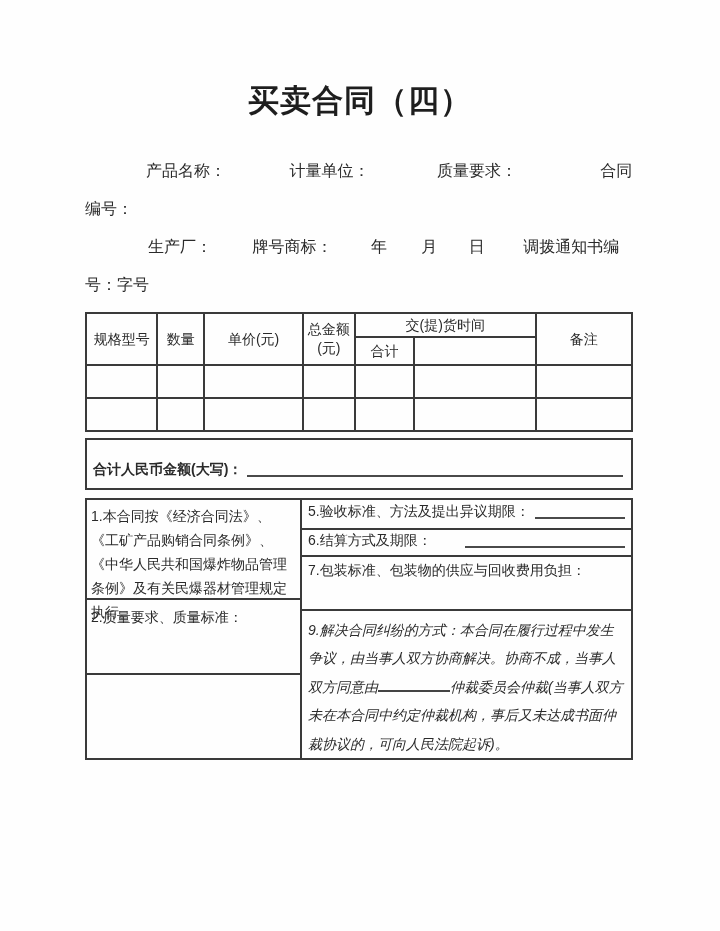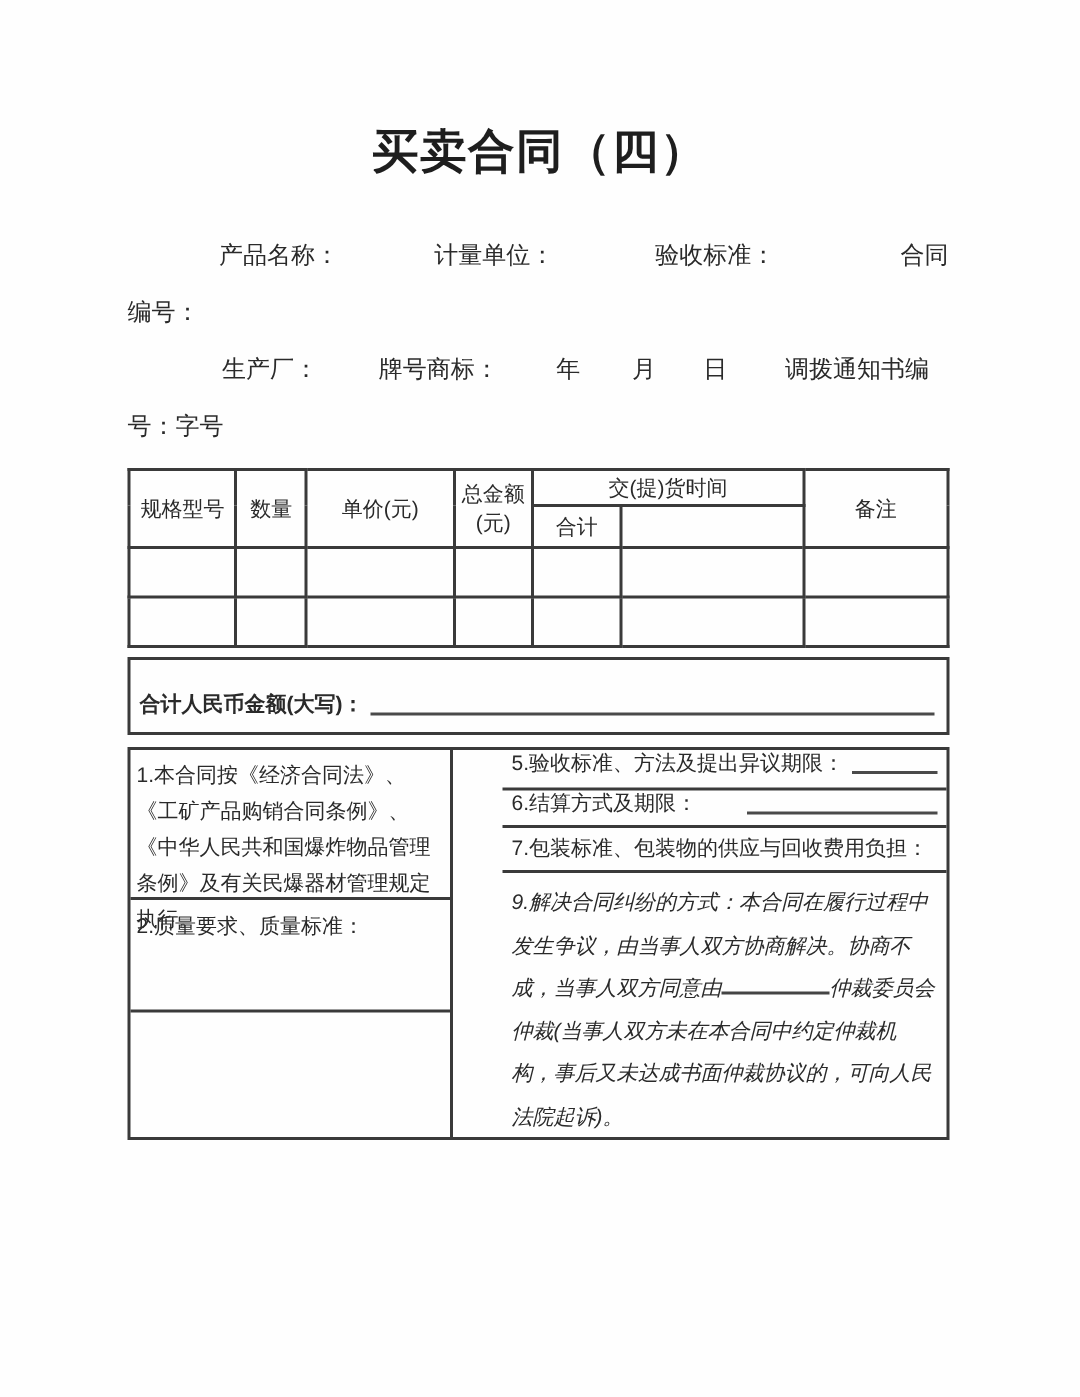--- a/index.html
+++ b/index.html
@@ -59,21 +59,21 @@
 
   .clauses {
     position:absolute; top:498px; left:85px; width:548px; height:262px;
     border:2px solid #3a3a3a; box-sizing:border-box;
     display:flex; font-size:14px; color:#2a2a2a;
   }
   .cl-left {
     width:215px; border-right:2px solid #3a3a3a;
     box-sizing:border-box; display:flex; flex-direction:column;
   }
-  .cl-right { flex:1; display:flex; flex-direction:column;margin-left:33px; }
+  .cl-right { flex:1; display:flex; flex-direction:column; }
   .cl-cell { box-sizing:border-box; word-break:break-all; }
   .lrow1 { height:100px; border-bottom:2px solid #3a3a3a; padding:4px 4px 0 4px; line-height:24px; }
   .lrow2 { height:75px;  border-bottom:2px solid #3a3a3a; padding:9px 4px 0 4px; }
   .lrow3 { flex:1; padding:8px 4px 0 4px; }
   .rrow5 { height:33px; border-bottom:2px solid #3a3a3a; display:flex; align-items:flex-end; padding:0 6px 7px 6px; }
   .rrow6 { height:29px; border-bottom:2px solid #3a3a3a; display:flex; align-items:flex-end; padding:0 6px 5px 6px;gap:28px; }
   .rrow7 { height:60px; border-bottom:2px solid #3a3a3a; padding:5px 6px 0 6px; }
   .rrow8 { height:52px; border-bottom:2px solid #3a3a3a; padding:12px 6px 0 6px; }
   .rrow9 { flex:1; padding:5px 6px 0 6px; line-height:28.5px; }
   .rrow9 p { margin:0; word-break:break-all;font-style:italic; }
@@ -87,21 +87,21 @@
 <body>
 
 <div class="page">
 
   <div class="doc-title">买卖合同（四）</div>
 
   <div class="header-block">
     <p class="hp1">
       <span class="f1">产品名称：</span>
       <span class="f2">计量单位：</span>
-      <span class="f3">验收标准：</span>
+      <span class="f3">质量要求：</span>
       <span class="f4">合同编号：</span>
     </p>
     <p class="hp2">
       <span class="f1">生产厂：</span>
       <span class="f2">牌号商标：</span>
       <span class="f3">年</span>
       <span class="f4">月</span>
       <span class="f5">日</span>
       <span class="f6">调拨通知书编号：字号</span>
     </p>

